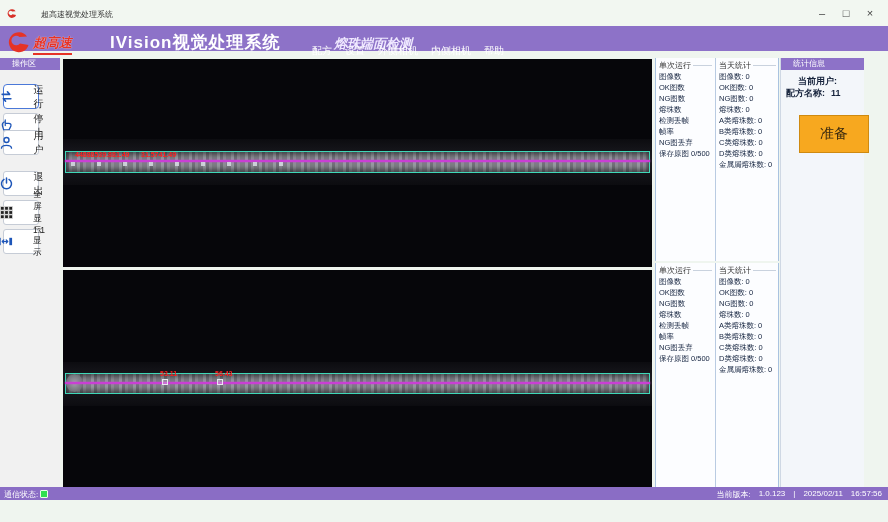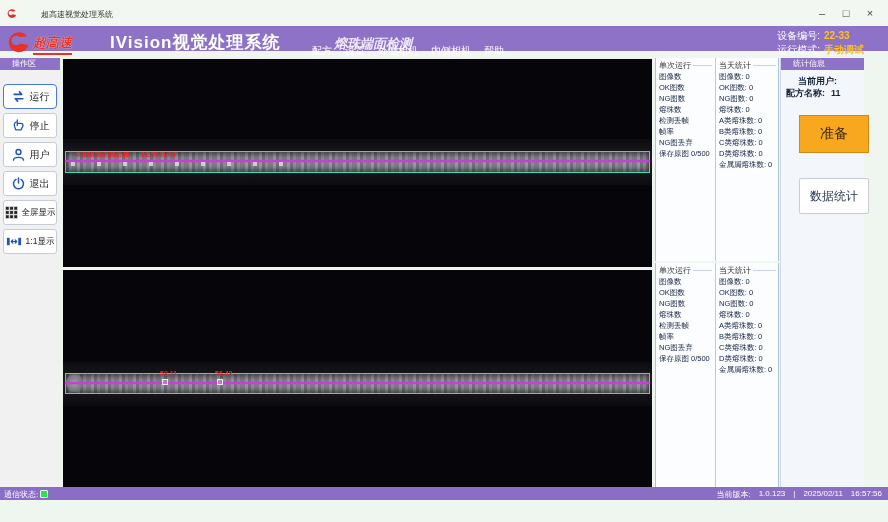--- a/index.html
+++ b/index.html
@@ -23,21 +23,21 @@
   #menu { position:absolute; left:312px; top:18px; display:flex; gap:13px; }
   .menu-item { font-size:10px; color:#ffffff; cursor:default; }
   #device-info { position:absolute; right:24px; top:3px; font-size:10px; text-align:left; }
   #device-info .drow { height:14px; line-height:14px; }
   #device-info .dlabel { color:#ffffff; }
   #device-info .dvalue { color:#ffc020; font-weight:bold; margin-left:4px; }
 
   
   #sidebar { position:absolute; left:0; top:58px; width:60px; height:429px; background:#f1f1f1; }
   .mini-header { height:12px; background:#8d72c8; color:#fff; font-size:8px; line-height:12px; padding-left:12px; }
-  .side-btn { position:absolute; left:3px; width:54px; height:25px; background:#ffffff; border:1px solid #c6ccd6; border-radius:3px; display:flex; align-items:center; justify-content:center; gap:4px; cursor:default; }
+  .side-btn { position:absolute; left:3px; width:36px; height:25px; background:#ffffff; border:1px solid #c6ccd6; border-radius:3px; display:flex; align-items:center; justify-content:center; gap:20px; cursor:default; }
   .side-btn .lbl { font-size:10px; color:#222; }
   .side-btn.small-lbl .lbl { font-size:8.5px; }
   .side-btn.primary { border:1.5px solid #4a78d8; border-radius:4px; }
   .side-btn svg { flex:0 0 auto; }
 
   
   .cam-panel { position:absolute; left:63px; width:589px; background:#06060a; overflow:hidden; }
   #cam1 { top:59px; height:208px; }
   #cam2 { top:270px; height:217px; }
   .glow-band { position:absolute; left:0; right:0; background:linear-gradient(#0c0c10,#1c1c22 45%,#0c0c10); }
@@ -100,44 +100,40 @@
     <span id="logo-text">超高速</span>
     <span id="app-title">IVision视觉处理系统</span>
     <span id="subtitle">熔珠端面检测</span>
     <div id="menu">
       <span class="menu-item">配方</span>
       <span class="menu-item">设置</span>
       <span class="menu-item">外侧相机</span>
       <span class="menu-item">内侧相机</span>
       <span class="menu-item">帮助</span>
     </div>
-    <div id="device-info">
-      <div class="drow"><span class="dlabel">设备编号:</span><span class="dvalue">22-33</span></div>
-      <div class="drow"><span class="dlabel">运行模式:</span><span class="dvalue">手动调试</span></div>
-    </div>
   </div>
 
   <div id="sidebar">
     <div class="mini-header">操作区</div>
 
     <div class="side-btn primary" style="top:26px;">
       <svg width="15" height="15" viewBox="0 0 24 24" fill="none" stroke="#1d55b8" stroke-width="2.6" stroke-linecap="round" stroke-linejoin="round">
         <path d="M5 8.5 h12 M17 8.5 l-3.5 -4 M19 15.5 H7 M7 15.5 l3.5 4"></path>
       </svg>
       <span class="lbl">运行</span>
     </div>
 
     <div class="side-btn" style="top:55px;">
       <svg width="15" height="15" viewBox="0 0 24 24" fill="none" stroke="#1d55b8" stroke-width="2" stroke-linecap="round" stroke-linejoin="round">
         <path d="M10 3 v9 M10 6 c-3.5 .5 -5.5 3 -4.5 6.5 L7.5 19 h8.5 l3 -6 c1 -3 -1 -4.5 -3.5 -4.5 h-5.5"></path>
       </svg>
       <span class="lbl">停止</span>
     </div>
 
-    <div class="side-btn" style="top:84px;">
+    <div class="side-btn" style="top:72px;">
       <svg width="15" height="15" viewBox="0 0 24 24" fill="none" stroke="#1d55b8" stroke-width="2.2" stroke-linecap="round">
         <circle cx="12" cy="8" r="4"></circle>
         <path d="M4 21 c0 -6 16 -6 16 0"></path>
       </svg>
       <span class="lbl">用户</span>
     </div>
 
     <div class="side-btn" style="top:113px;">
       <svg width="15" height="15" viewBox="0 0 24 24" fill="none" stroke="#1d55b8" stroke-width="2.4" stroke-linecap="round">
         <path d="M8 5.5 a8 8 0 1 0 8 0 M12 3 v8"></path>
@@ -317,21 +313,20 @@
 
   <div id="info-panel">
     <div class="mini-header">统计信息</div>
     <div class="info-row" style="top:17px;margin-left:12px;">
       <span>当前用户:</span><span class="val"></span>
     </div>
     <div class="info-row" style="top:29px;">
       <span>配方名称:</span><span class="val">11</span>
     </div>
     <button id="prepare-btn">准备</button>
-    <button id="data-stats-btn">数据统计</button>
   </div>
 
   <div id="statusbar">
     <span id="comm-label">通信状态:</span>
     <span id="comm-indicator"></span>
     <div id="sb-right">
       <span>当前版本:</span>
       <span>1.0.123</span>
       <span>|</span>
       <span>2025/02/11</span>

